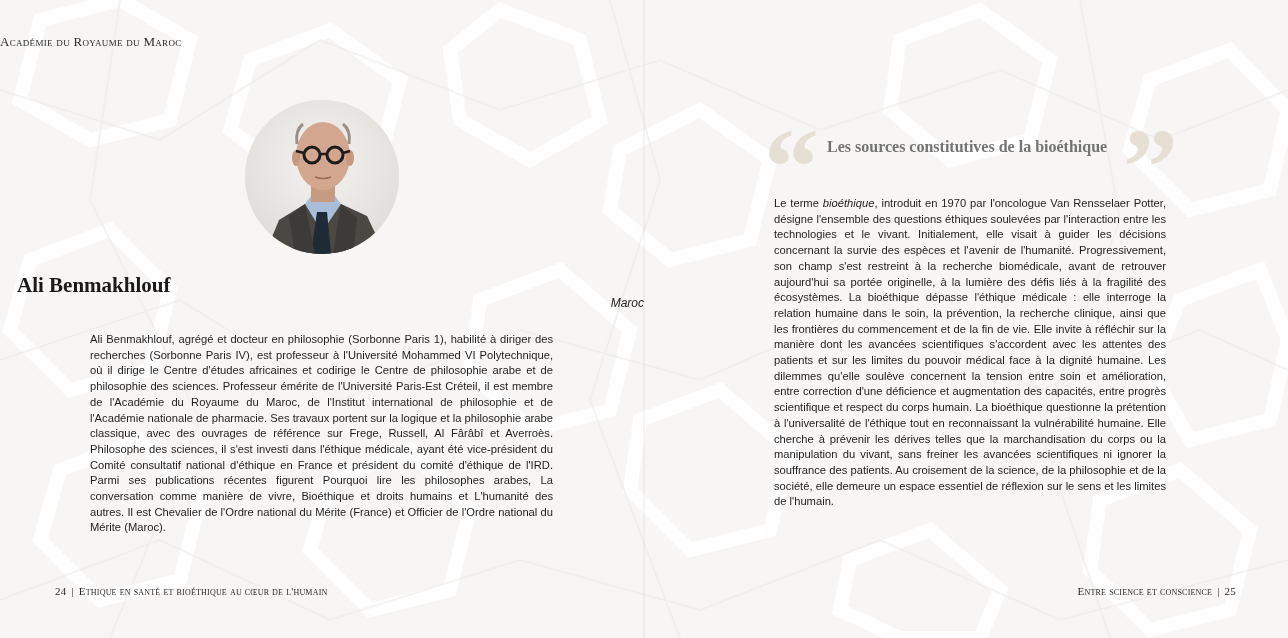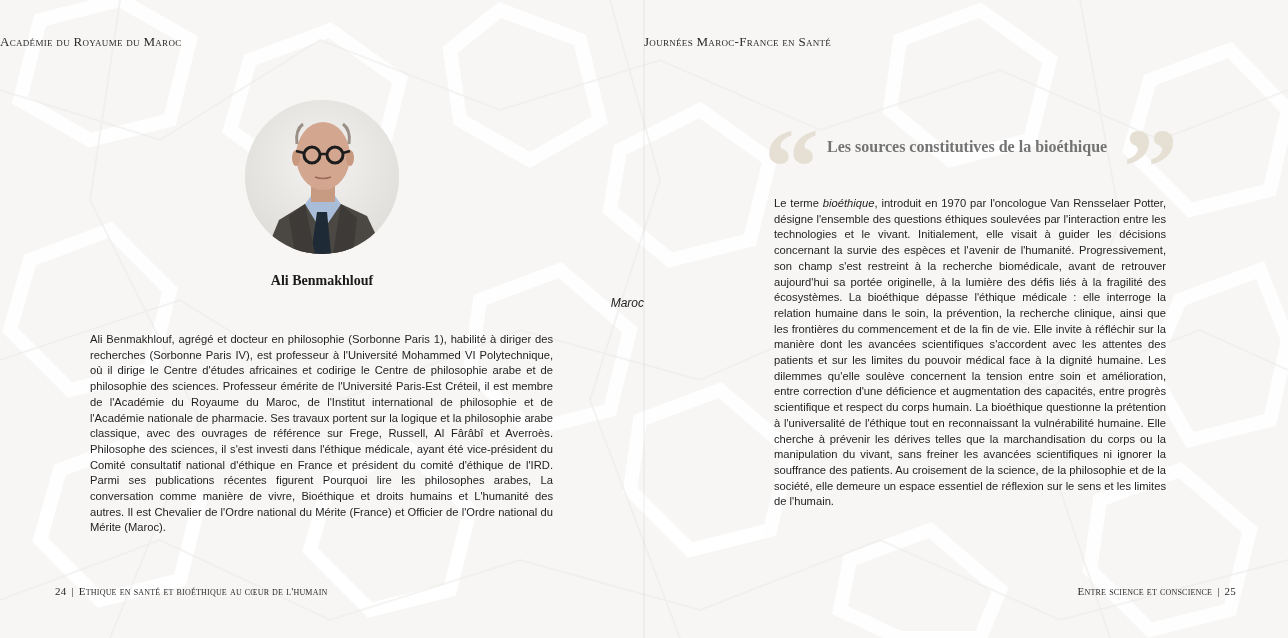--- a/index.html
+++ b/index.html
@@ -21,22 +21,22 @@
     font-size: 13px; letter-spacing: 0.3px; color: #2a2a2a;
   }
   .page-left .running-head { left: 0; width: 644px; }
   .page-right .running-head { left: 0; width: 644px; }
 
   .portrait {
     position: absolute; left: 245px; top: 100px; width: 154px; height: 154px;
     border-radius: 50%; overflow: hidden; background: #ecebe8;
   }
   .author-name {
-    position: absolute; left: 0; width: 644px; top: 273px; text-align: center;
-    font-family: "Liberation Serif", serif; font-weight: bold; font-size: 14px; color: #1a1a1a;
+    position: absolute; left: 17px; width: 644px; top: 273px; text-align: left;
+    font-family: "Liberation Serif", serif; font-weight: bold; font-size: 21px; color: #1a1a1a;
   }
   .author-country {
     position: absolute; left: 0; width: 644px; top: 296px; text-align: right;
     font-style: italic; font-size: 12px; color: #222;
   }
   .bio {
     position: absolute; left: 90px; top: 332px; width: 463px;
     font-size: 11.2px; line-height: 15.7px; text-align: justify; color: #1e1e1e;
   }
 
@@ -143,21 +143,20 @@
   <div class="author-country">Maroc</div>
 
   <div class="bio">Ali Benmakhlouf, agrégé et docteur en philosophie (Sorbonne Paris 1), habilité à diriger des recherches (Sorbonne Paris IV), est professeur à l'Université Mohammed VI Polytechnique, où il dirige le Centre d'études africaines et codirige le Centre de philosophie arabe et de philosophie des sciences. Professeur émérite de l'Université Paris-Est Créteil, il est membre de l'Académie du Royaume du Maroc, de l'Institut international de philosophie et de l'Académie nationale de pharmacie. Ses travaux portent sur la logique et la philosophie arabe classique, avec des ouvrages de référence sur Frege, Russell, Al Fârâbî et Averroès. Philosophe des sciences, il s'est investi dans l'éthique médicale, ayant été vice-président du Comité consultatif national d'éthique en France et président du comité d'éthique de l'IRD. Parmi ses publications récentes figurent Pourquoi lire les philosophes arabes, La conversation comme manière de vivre, Bioéthique et droits humains et L'humanité des autres. Il est Chevalier de l'Ordre national du Mérite (France) et Officier de l'Ordre national du Mérite (Maroc).</div>
 
   <div class="footer">
     <span>24</span><span class="sep">|</span><span>Ethique en santé et bioéthique au cœur de l'humain</span>
   </div>
 </div>
 
 <div class="page page-right">
-  <div class="running-head">Journées Maroc-France en Santé</div>
 
   <div class="section-title-wrap">
     <span class="quote-open">“</span>
     <span class="section-title" style="color: #737373;">Les sources constitutives de la bioéthique</span>
     <span class="quote-close">”</span>
   </div>
 
   <div class="essay"><span>Le terme </span><em>bioéthique</em><span>, introduit en 1970 par l'oncologue Van Rensselaer Potter, désigne l'ensemble des questions éthiques soulevées par l'interaction entre les technologies et le vivant. Initialement, elle visait à guider les décisions concernant la survie des espèces et l'avenir de l'humanité. Progressivement, son champ s'est restreint à la recherche biomédicale, avant de retrouver aujourd'hui sa portée originelle, à la lumière des défis liés à la fragilité des écosystèmes. La bioéthique dépasse l'éthique médicale : elle interroge la relation humaine dans le soin, la prévention, la recherche clinique, ainsi que les frontières du commencement et de la fin de vie. Elle invite à réfléchir sur la manière dont les avancées scientifiques s'accordent avec les attentes des patients et sur les limites du pouvoir médical face à la dignité humaine. Les dilemmes qu'elle soulève concernent la tension entre soin et amélioration, entre correction d'une déficience et augmentation des capacités, entre progrès scientifique et respect du corps humain. La bioéthique questionne la prétention à l'universalité de l'éthique tout en reconnaissant la vulnérabilité humaine. Elle cherche à prévenir les dérives telles que la marchandisation du corps ou la manipulation du vivant, sans freiner les avancées scientifiques ni ignorer la souffrance des patients. Au croisement de la science, de la philosophie et de la société, elle demeure un espace essentiel de réflexion sur le sens et les limites de l'humain.</span></div>
 
   <div class="footer">

